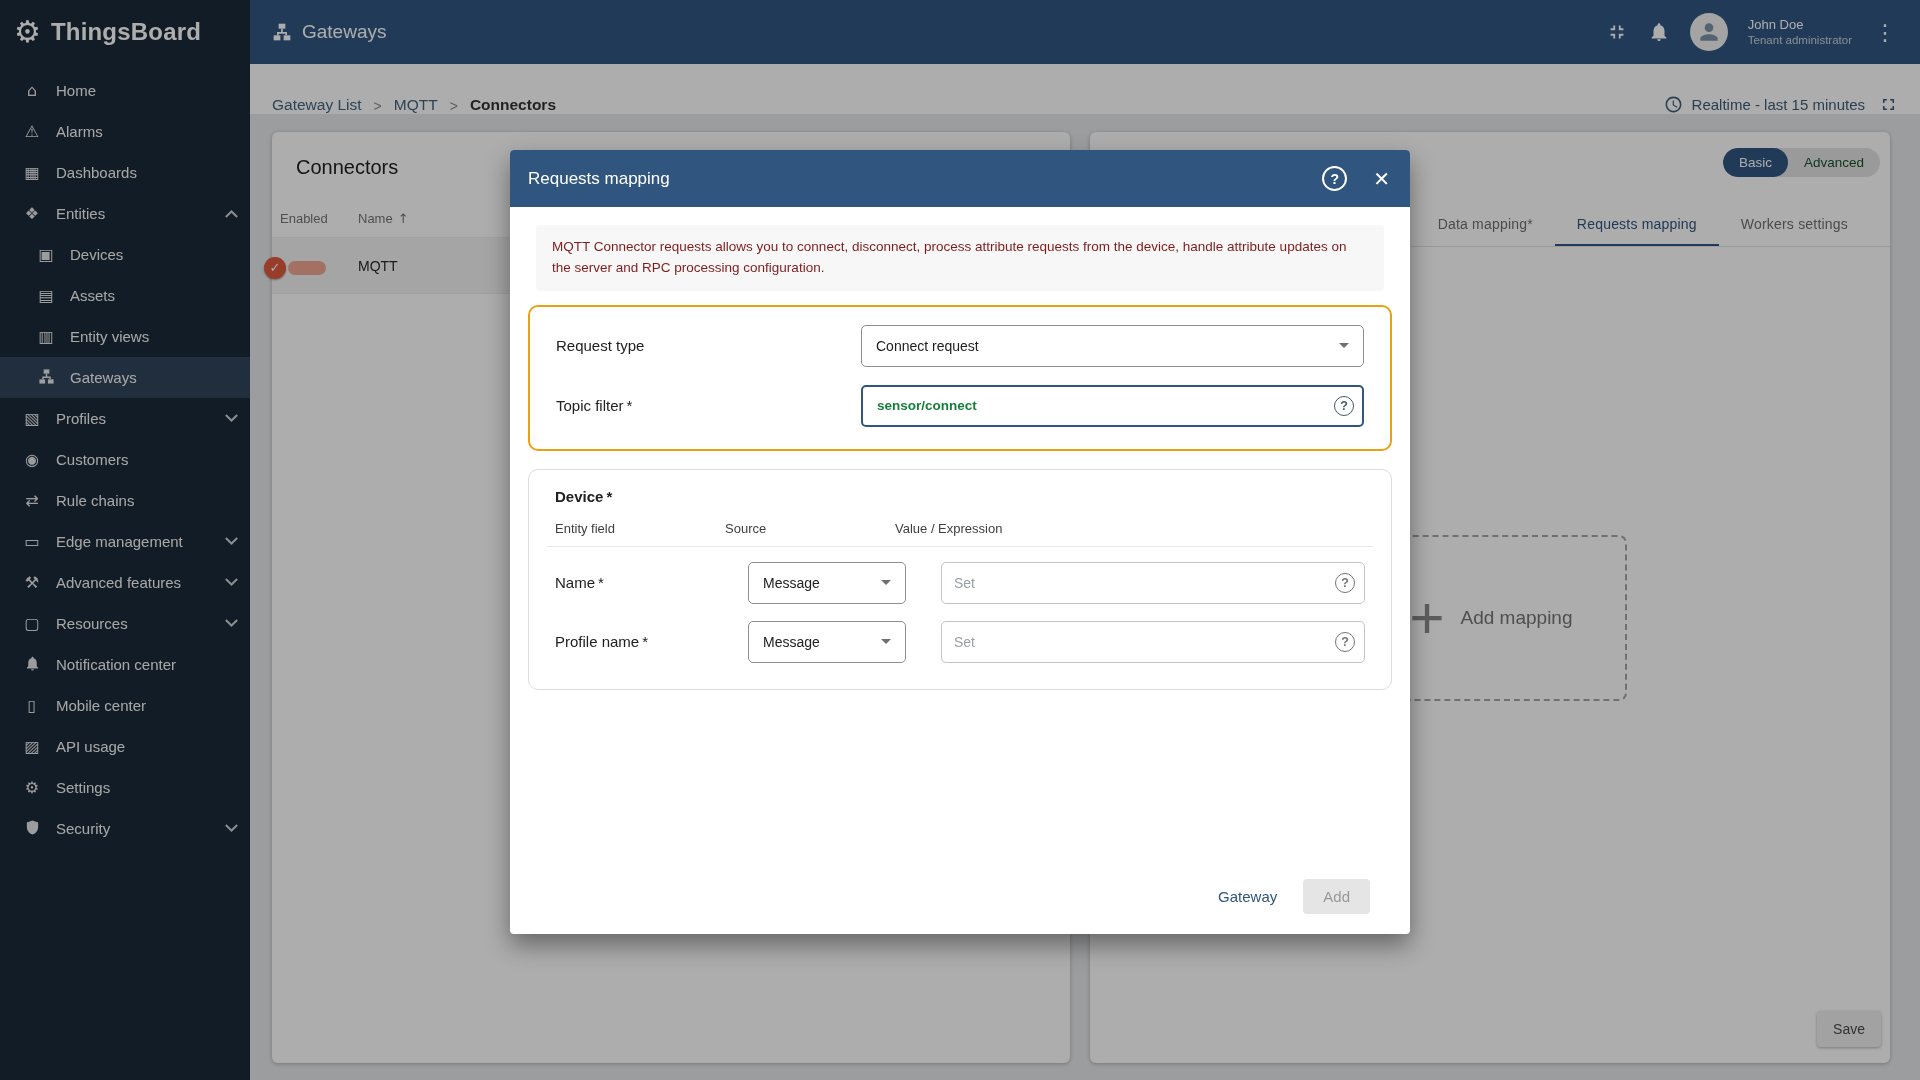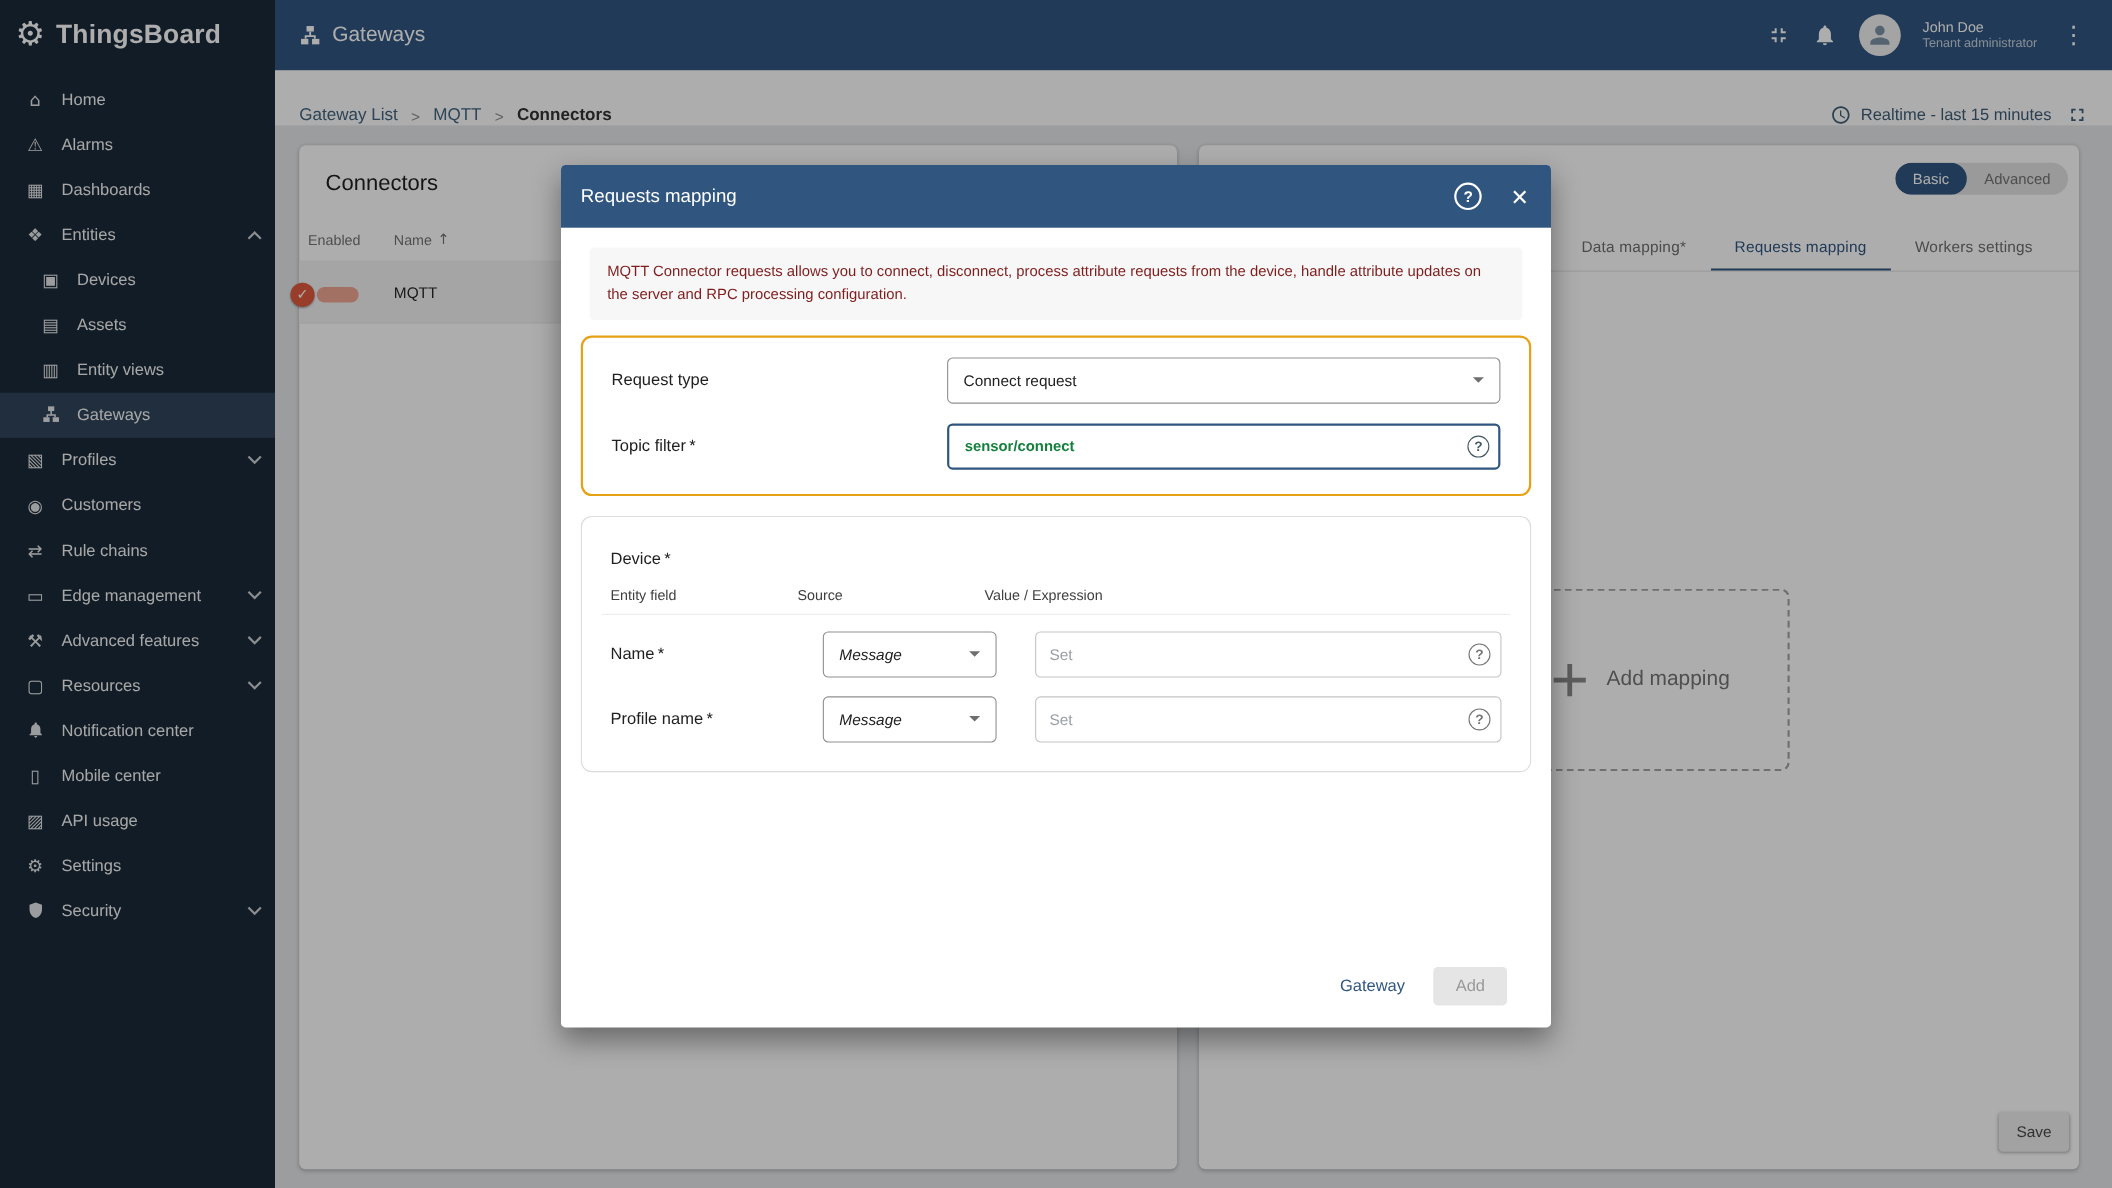--- a/index.html
+++ b/index.html
@@ -68,21 +68,21 @@
   .toggle-track{position:absolute;left:2px;top:4px;width:38px;height:14px;border-radius:7px;background:#f0a794;}
   .toggle-thumb{position:absolute;right:0;top:0;width:22px;height:22px;border-radius:50%;background:#df5b3e;
     color:#fff;display:grid;place-items:center;font-size:13px;box-shadow:0 1px 2px rgba(0,0,0,.35);}
 
   
   .details-panel{left:840px;top:18px;width:800px;bottom:17px;}
   .mode-toggle{position:absolute;top:16px;right:10px;height:29px;display:flex;align-items:center;
     background:#e3e3e3;border-radius:15px;font-size:13.5px;font-weight:500;overflow:hidden;}
   .seg{padding:0 16px;height:29px;display:flex;align-items:center;cursor:pointer;}
   .seg.basic{background:#305680;color:#fff;border-radius:15px;}
-  .seg.advanced{color:#737373;}
+  .seg.advanced{color:#14532d;}
   .tabs{position:absolute;top:70px;left:0;right:0;height:44px;border-bottom:1px solid #e4e4e4;
     display:flex;justify-content:flex-end;padding-right:20px;}
   .tab{padding:0 22px;display:flex;align-items:center;font-size:14px;font-weight:500;color:#6f6f6f;
     letter-spacing:.2px;cursor:pointer;}
   .tab.active{color:#305680;box-shadow:inset 0 -2px 0 #305680;}
   .add-mapping-box{position:absolute;left:265px;top:403px;width:268px;height:162px;border:2px dashed #a6a6a6;
     border-radius:8px;display:flex;align-items:center;justify-content:center;gap:16px;color:#757575;cursor:pointer;}
   .plus{font-size:60px;font-weight:300;color:#8a8a8a;line-height:.9;}
   .add-label{font-size:19px;}
   .save-btn{position:absolute;right:9px;bottom:16px;height:36px;padding:0 16px;background:#efefef;
@@ -113,26 +113,26 @@
   .caret{width:0;height:0;border-left:5px solid transparent;border-right:5px solid transparent;
     border-top:5px solid #6f6f6f;}
   .input-focused{height:42px;border:2px solid #305680;border-radius:5px;display:flex;align-items:center;
     padding:0 38px 0 12px;box-sizing:border-box;}
   .input-focused input{border:none;outline:none;flex:1;font-size:13.5px;font-weight:600;color:#15803d;
     font-family:inherit;background:transparent;}
   .help-icon{position:absolute;right:10px;top:50%;transform:translateY(-50%);width:20px;height:20px;
     border:1.6px solid #455a64;border-radius:50%;display:grid;place-items:center;font-size:12.5px;
     font-weight:700;color:#455a64;cursor:pointer;box-sizing:border-box;background:#fff;}
   .device-box{border:1px solid #dcdcdc;border-radius:10px;margin:2px 2px 0;padding:14px 18px 18px;}
-  .device-title{font-size:15px;font-weight:400;color:#212121;padding-left:8px;margin:16px 0 12px;}
+  .device-title{font-size:15px;font-weight:700;color:#212121;padding-left:8px;margin:4px 0 12px;}
   .dev-head{display:flex;color:#404040;font-size:13px;padding:4px 8px 10px;border-bottom:1px solid #ebebeb;}
   .dh1{width:170px;} .dh2{width:170px;} .dh3{flex:1;}
   .dev-row{display:flex;align-items:center;padding:9px 8px 8px;gap:23px;}
   .dev-field{width:170px;font-size:15px;color:#212121;}
-  .dev-source{width:170px;box-sizing:border-box;padding-right:12px;font-style:italic;}
+  .dev-source{width:170px;box-sizing:border-box;padding-right:12px;}
   .dev-source .select-box{height:42px;}
   .dev-value{flex:1;position:relative;}
   .dev-value input{width:100%;height:42px;border:1px solid #c4c4c4;border-radius:5px;
     padding:0 38px 0 12px;box-sizing:border-box;font-size:14px;font-family:inherit;color:#212121;}
   .dev-value input::placeholder{color:#9aa0a6;}
   .dev-value .help-icon{border-color:#757575;color:#757575;}
   .modal-footer{margin-top:auto;padding:16px 24px 20px;display:flex;justify-content:flex-end;align-items:center;gap:12px;}
   .btn-cancel{background:none;border:none;color:#305680;font-size:15px;font-weight:500;
     padding:9px 14px;cursor:pointer;font-family:inherit;border-radius:4px;}
   .btn-add{background:rgba(0,0,0,.10);border:none;color:rgba(0,0,0,.35);font-size:15px;font-weight:500;

